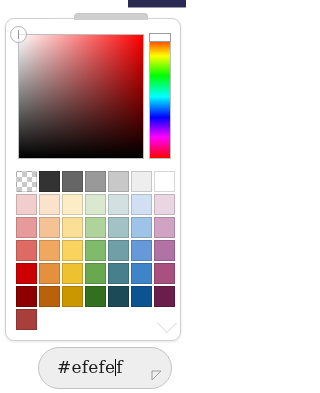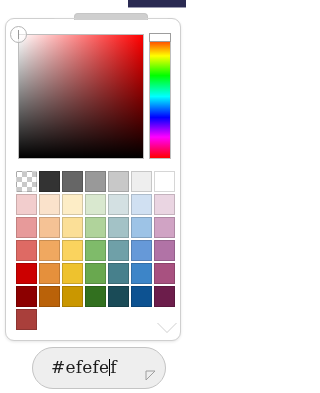--- a/index.html
+++ b/index.html
@@ -162,21 +162,21 @@
     width: 0; height: 0;
     border-left: 10px solid transparent;
     border-right: 10px solid transparent;
     border-top: 10px solid #ffffff;
     filter: drop-shadow(0 1px 0 #cfcfcf);
   }
 
   
   #hex-field-wrap {
     position: absolute;
-    left: 32px;
+    left: 38px;
     top: 347px;
     width: 134px;
     height: 42px;
     background: #eeeeee;
     border: 1px solid #c4c4c4;
     border-radius: 21px;
     box-sizing: border-box;
   }
   #hex-value {
     position: absolute;

